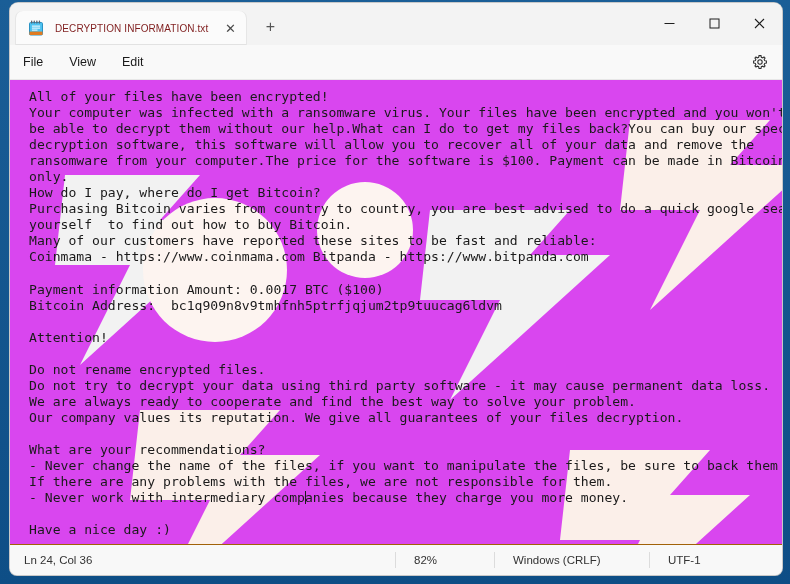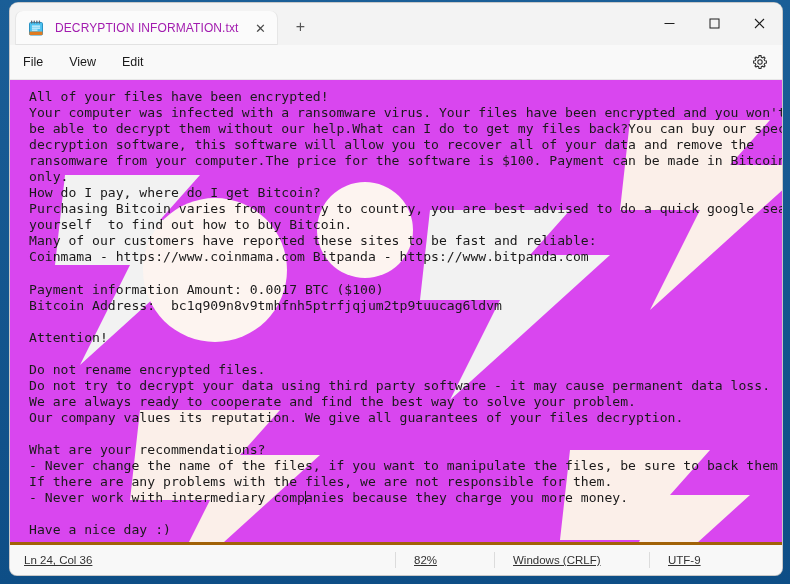--- a/index.html
+++ b/index.html
@@ -67,22 +67,22 @@
 
   .tab-icon {
     width: 16px;
     height: 17px;
     flex: 0 0 auto;
     margin-right: 11px;
     position: relative;
   }
 
   .tab-label {
-    font-size: 12px;
-    color: #a21caf;
+    font-size: 10px;
+    color: #7f1d1d;
     white-space: nowrap;
     letter-spacing: 0.1px;
     margin-right: 10px;
     font-family: "Liberation Sans", sans-serif;
   }
 
   .tab-close {
     width: 24px;
     height: 24px;
     border-radius: 4px;
@@ -199,27 +199,26 @@
     height: 13px;
     vertical-align: -2px;
     margin: 0 -1px 0 0;
   }
 
   
   #statusbar {
     height: 30px;
     flex: 0 0 auto;
     background: #f8f8f8;
-    border-top: 3px solid #a16207;
+    border-top: 1px solid #a16207;
     display: flex;
     align-items: center;
     font-size: 11.5px;
     color: #333;
     font-family: "Liberation Sans", sans-serif;
-    text-decoration: underline;
   }
   .sb-left { padding-left: 14px; flex: 1 1 auto; }
   .sb-cell {
     padding: 0 18px;
     border-left: 1px solid #dcdcdc;
     height: 16px;
     line-height: 16px;
     display: flex;
     align-items: center;
     white-space: nowrap;
@@ -341,17 +340,17 @@
 If there are any problems with the files, we are not responsible for them.
 - Never work with intermediary comp<span class="caret"></span>anies because they charge you more money.
 
 Have a nice day :)</pre>
     </div>
 
     <div id="statusbar">
       <div class="sb-left">Ln 24, Col 36</div>
       <div class="sb-cell sb-zoom">82%</div>
       <div class="sb-cell sb-eol">Windows (CRLF)</div>
-      <div class="sb-cell sb-enc">UTF-9</div>
+      <div class="sb-cell sb-enc">UTF-1</div>
     </div>
 
   </div>
 </div>
 
 </body></html>

